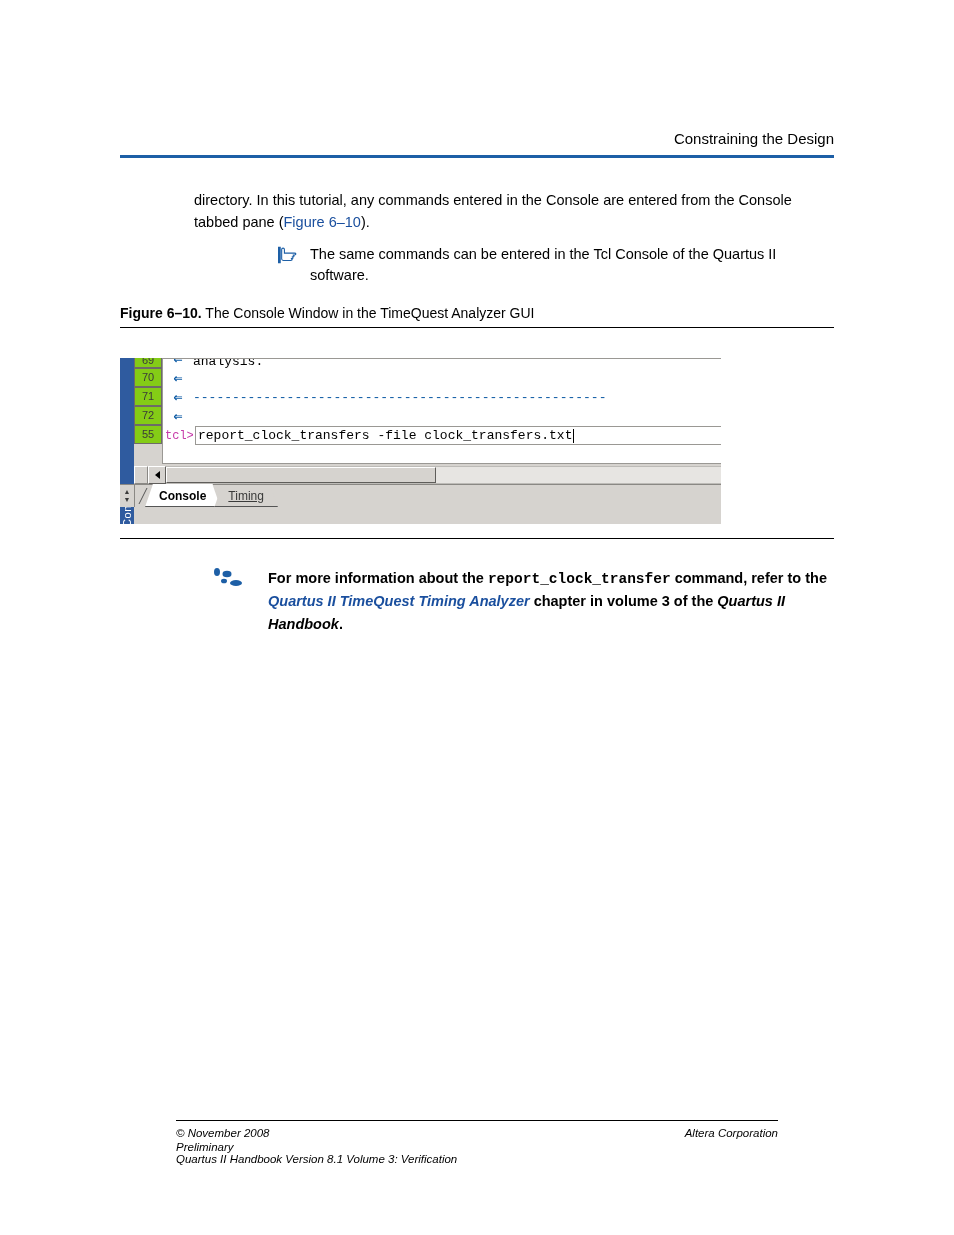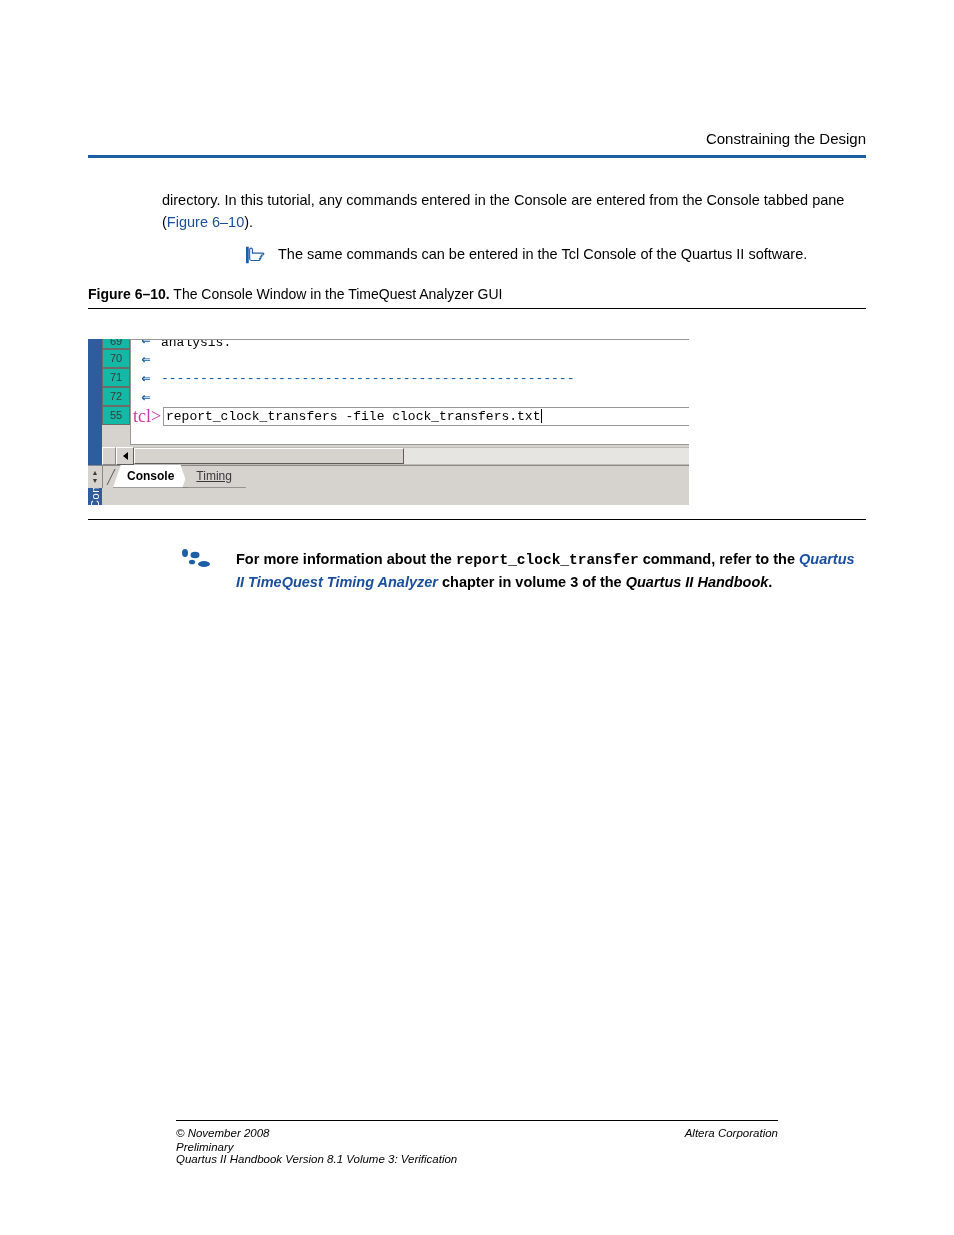--- a/index.html
+++ b/index.html
@@ -7,21 +7,21 @@
     padding: 0;
     background: #ffffff;
     font-family: Arial, Helvetica, sans-serif;
     color: #000;
   }
   .page {
     width: 954px;
     height: 1235px;
     position: relative;
     box-sizing: border-box;
-    padding: 0 88px;
+    padding: 0 120px;
   }
   .header {
     padding-top: 130px;
   }
   .header-title {
     text-align: right;
     font-size: 15px;
   }
   .header-rule {
     border: none;
@@ -104,21 +104,21 @@
     position: absolute;
     left: 14px;
     top: 0;
     width: 28px;
   }
   .ss-gutter .cell {
     height: 19px;
     box-sizing: border-box;
     border: 1px solid #6d6b68;
     border-right: 1px solid #6d6b68;
-    background: #14b8a6;
+    background: #84cc16;
     font-size: 11px;
     text-align: center;
     line-height: 17px;
     color: #3a3a3a;
   }
   .ss-gutter .cell.cut {
     border-top: none;
     height: 10px;
     line-height: 4px;
     overflow: hidden;
@@ -155,22 +155,22 @@
     text-align: center;
     font-weight: bold;
     font-size: 15px;
   }
   .ss-dashes {
     color: #0a58a3;
     letter-spacing: 0;
   }
   .tcl-prompt {
     color: #c63aa8;
-    font-family: Liberation Serif, serif;
-    font-size: 18px;
+    font-family: Liberation Mono, monospace;
+    font-size: 12px;
     width: 30px;
     text-align: left;
     padding-left: 2px;
   }
   .ss-inputwrap {
     flex: 1;
     height: 17px;
     border: 1px solid #9a9894;
     border-right: none;
     background: #ffffff;

